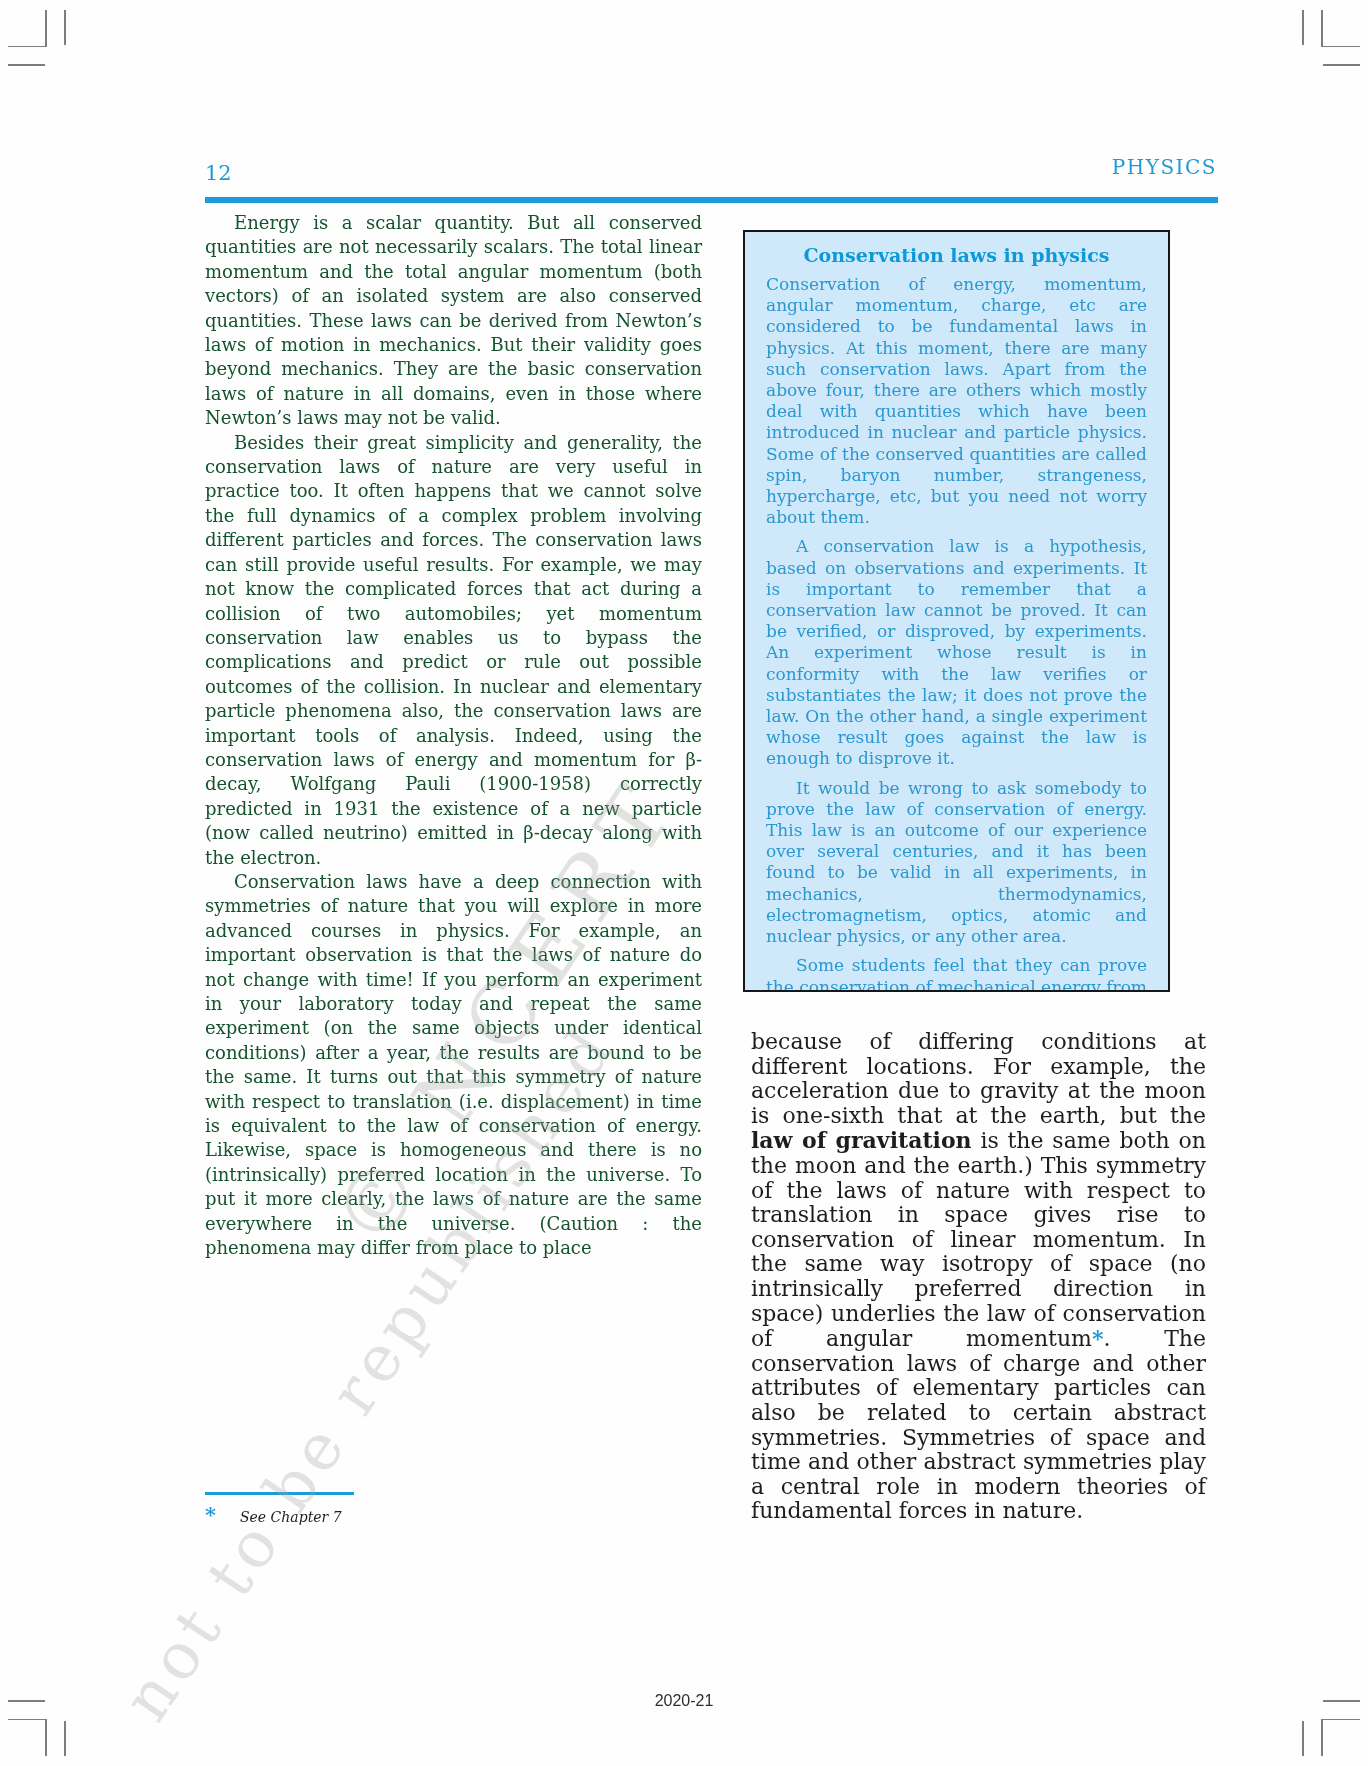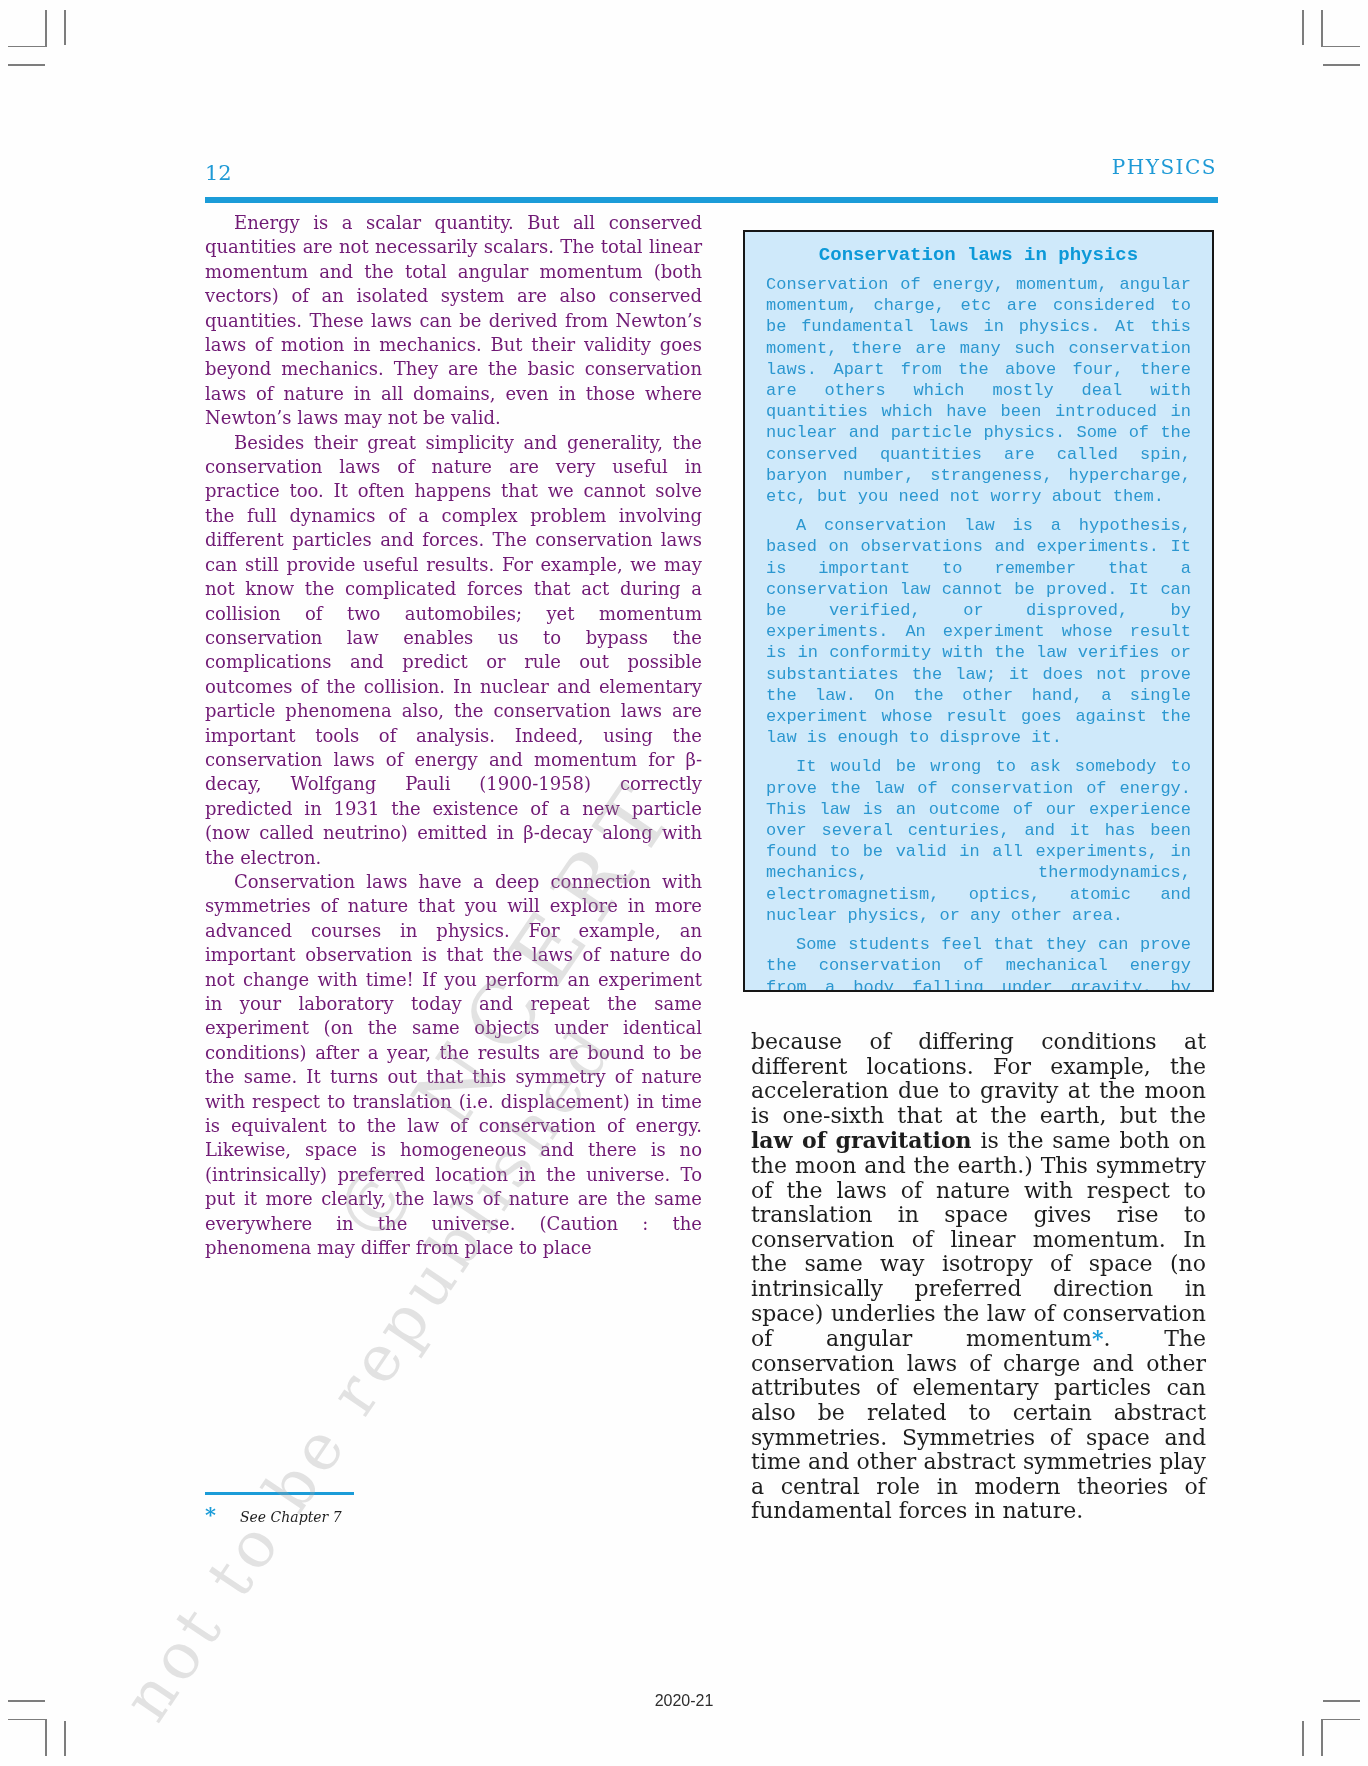--- a/index.html
+++ b/index.html
@@ -17,25 +17,25 @@
   .corner.bl{left:0;bottom:0;transform:scaleY(-1);}
   .corner.br{right:0;bottom:0;transform:scale(-1,-1);}
   
   .page-num{position:absolute;left:205px;top:161px;font-size:21px;color:#1f9ad6;}
   .head-right{position:absolute;right:151px;top:155px;font-size:20px;color:#1f9ad6;
               letter-spacing:1.5px;text-align:right;}
   .head-rule{position:absolute;left:205px;top:197px;width:1013px;height:6px;background:#1b9cd8;}
   
   .col-left{position:absolute;left:205px;top:211px;width:497px;}
   .col-left p{margin:0;text-indent:29px;text-align:justify;font-size:18px;
-              line-height:24.4px;color:#701a75;}
+              line-height:24.4px;color:#14532d;}
   
-  .law-box{position:absolute;left:743px;top:230px;width:471px;height:762px;
+  .law-box{position:absolute;left:743px;top:230px;width:427px;height:762px;
            box-sizing:border-box;border:2.5px solid #161616;background:#cfe9fa;
-           padding:10px 13px 8px 13px;overflow:hidden;font-family:Liberation Mono, monospace;}
+           padding:10px 13px 8px 13px;overflow:hidden;}
   .law-box .box-title{text-align:center;font-weight:bold;font-size:19px;color:#0c99d8;
                       margin:2px 0 7px 0;}
   .law-box p{margin:8px;font-size:17px;line-height:21.2px;color:#2b97d0;text-align:justify;}
   .law-box p + p{text-indent:30px;}
   
   .col-right{position:absolute;left:743px;top:1022px;width:471px;}
   .col-right p{margin:8px;text-align:justify;font-size:22px;line-height:24.6px;color:#1d1d1d;}
   .seg-normal{font-weight:normal;}
   .seg-bold{font-weight:bold;}
   .seg-asterisk{color:#1b9cd8;font-weight:bold;}

